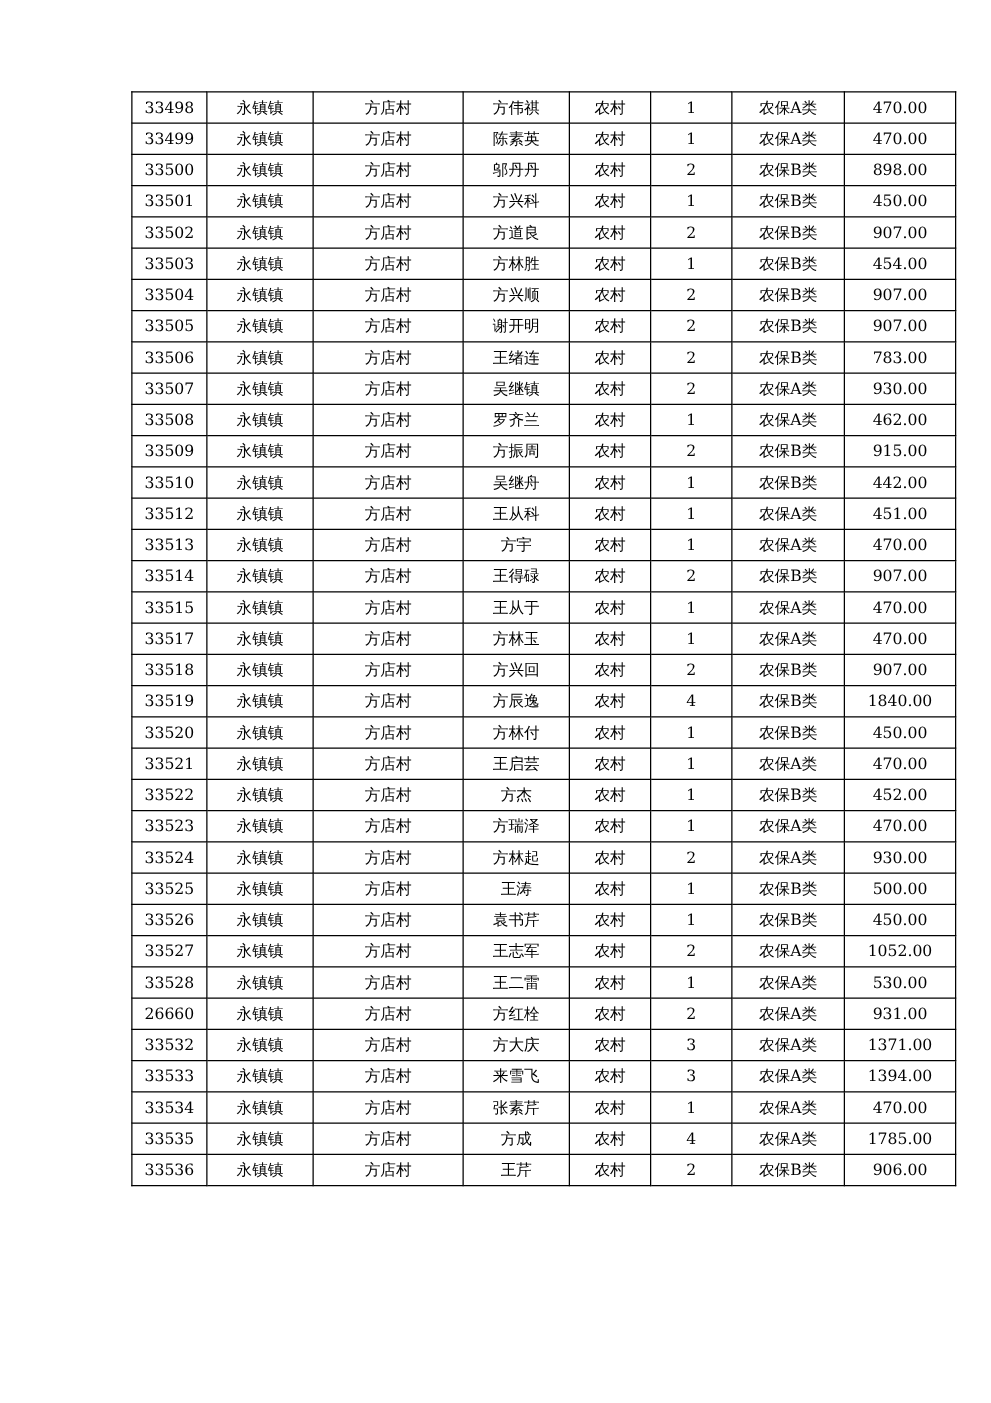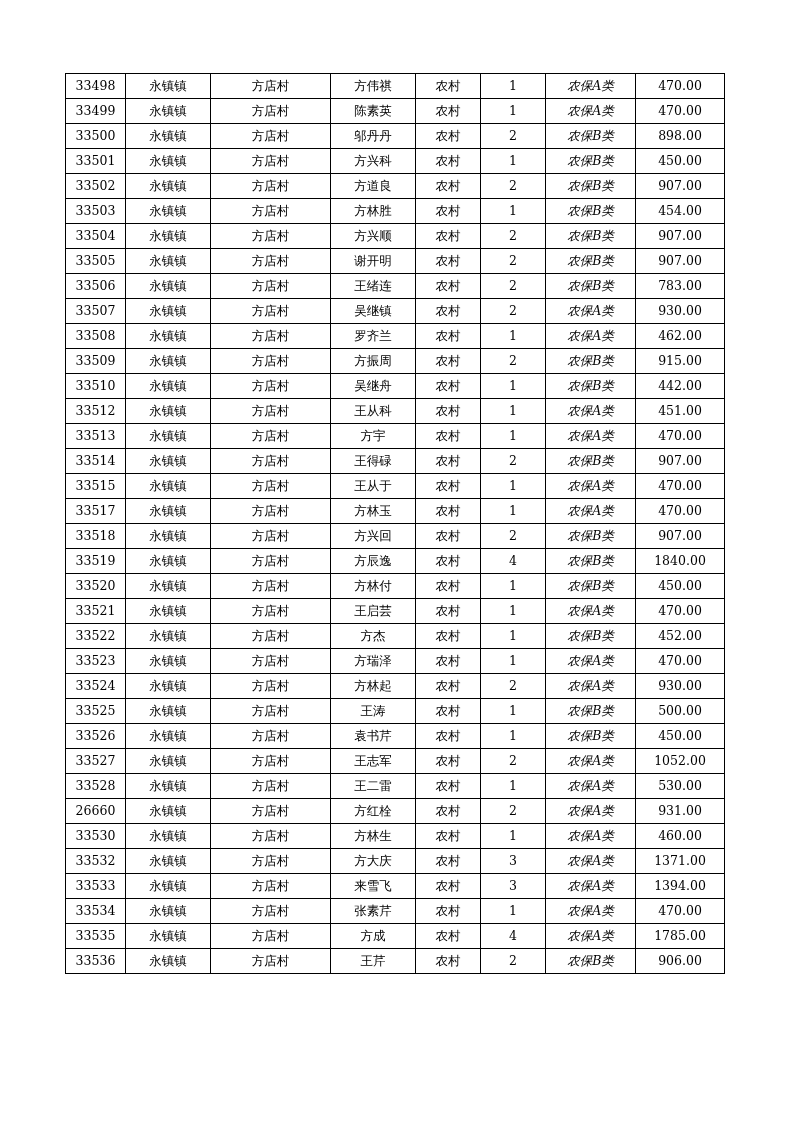--- a/index.html
+++ b/index.html
@@ -11,20 +11,21 @@
     width: 793px;
     height: 1122px;
     position: relative;
     font-family: "DejaVu Serif", "Liberation Serif", serif;
     color: #000000;
   }
   .page {
     position: absolute;
     inset: 0;
     background: #ffffff;
+    margin-left: 40px;
   }
   table.data-table {
     position: absolute;
     left: 65px;
     top: 73px;
     border-collapse: collapse;
     table-layout: fixed;
     width: 619px;
   }
   table.data-table td {
@@ -37,21 +38,21 @@
     white-space: nowrap;
     overflow: hidden;
     line-height: 24px;
   }
   td.col-id      { width: 55px;  font-size: 12px; }
   td.col-town    { width: 80px;  }
   td.col-village { width: 115px; }
   td.col-name    { width: 80px;  }
   td.col-category{ width: 60px;  }
   td.col-count   { width: 60px;  font-size: 12px; }
-  td.col-type    { width: 85px; font-style: italic;  }
+  td.col-type    { width: 85px;  }
   td.col-amount  { width: 84px;  font-size: 12px; }
 </style>
 </head>
 <body>
 
 <div class="page">
   <table class="data-table">
     <tbody>
         <tr>
           <td class="col-id">33498</td>
@@ -347,30 +348,20 @@
           <td class="col-id">26660</td>
           <td class="col-town">永镇镇</td>
           <td class="col-village">方店村</td>
           <td class="col-name">方红栓</td>
           <td class="col-category">农村</td>
           <td class="col-count">2</td>
           <td class="col-type">农保A类</td>
           <td class="col-amount">931.00</td>
         </tr>
         <tr>
-          <td class="col-id">33530</td>
-          <td class="col-town">永镇镇</td>
-          <td class="col-village">方店村</td>
-          <td class="col-name">方林生</td>
-          <td class="col-category">农村</td>
-          <td class="col-count">1</td>
-          <td class="col-type">农保A类</td>
-          <td class="col-amount">460.00</td>
-        </tr>
-        <tr>
           <td class="col-id">33532</td>
           <td class="col-town">永镇镇</td>
           <td class="col-village">方店村</td>
           <td class="col-name">方大庆</td>
           <td class="col-category">农村</td>
           <td class="col-count">3</td>
           <td class="col-type">农保A类</td>
           <td class="col-amount">1371.00</td>
         </tr>
         <tr>

